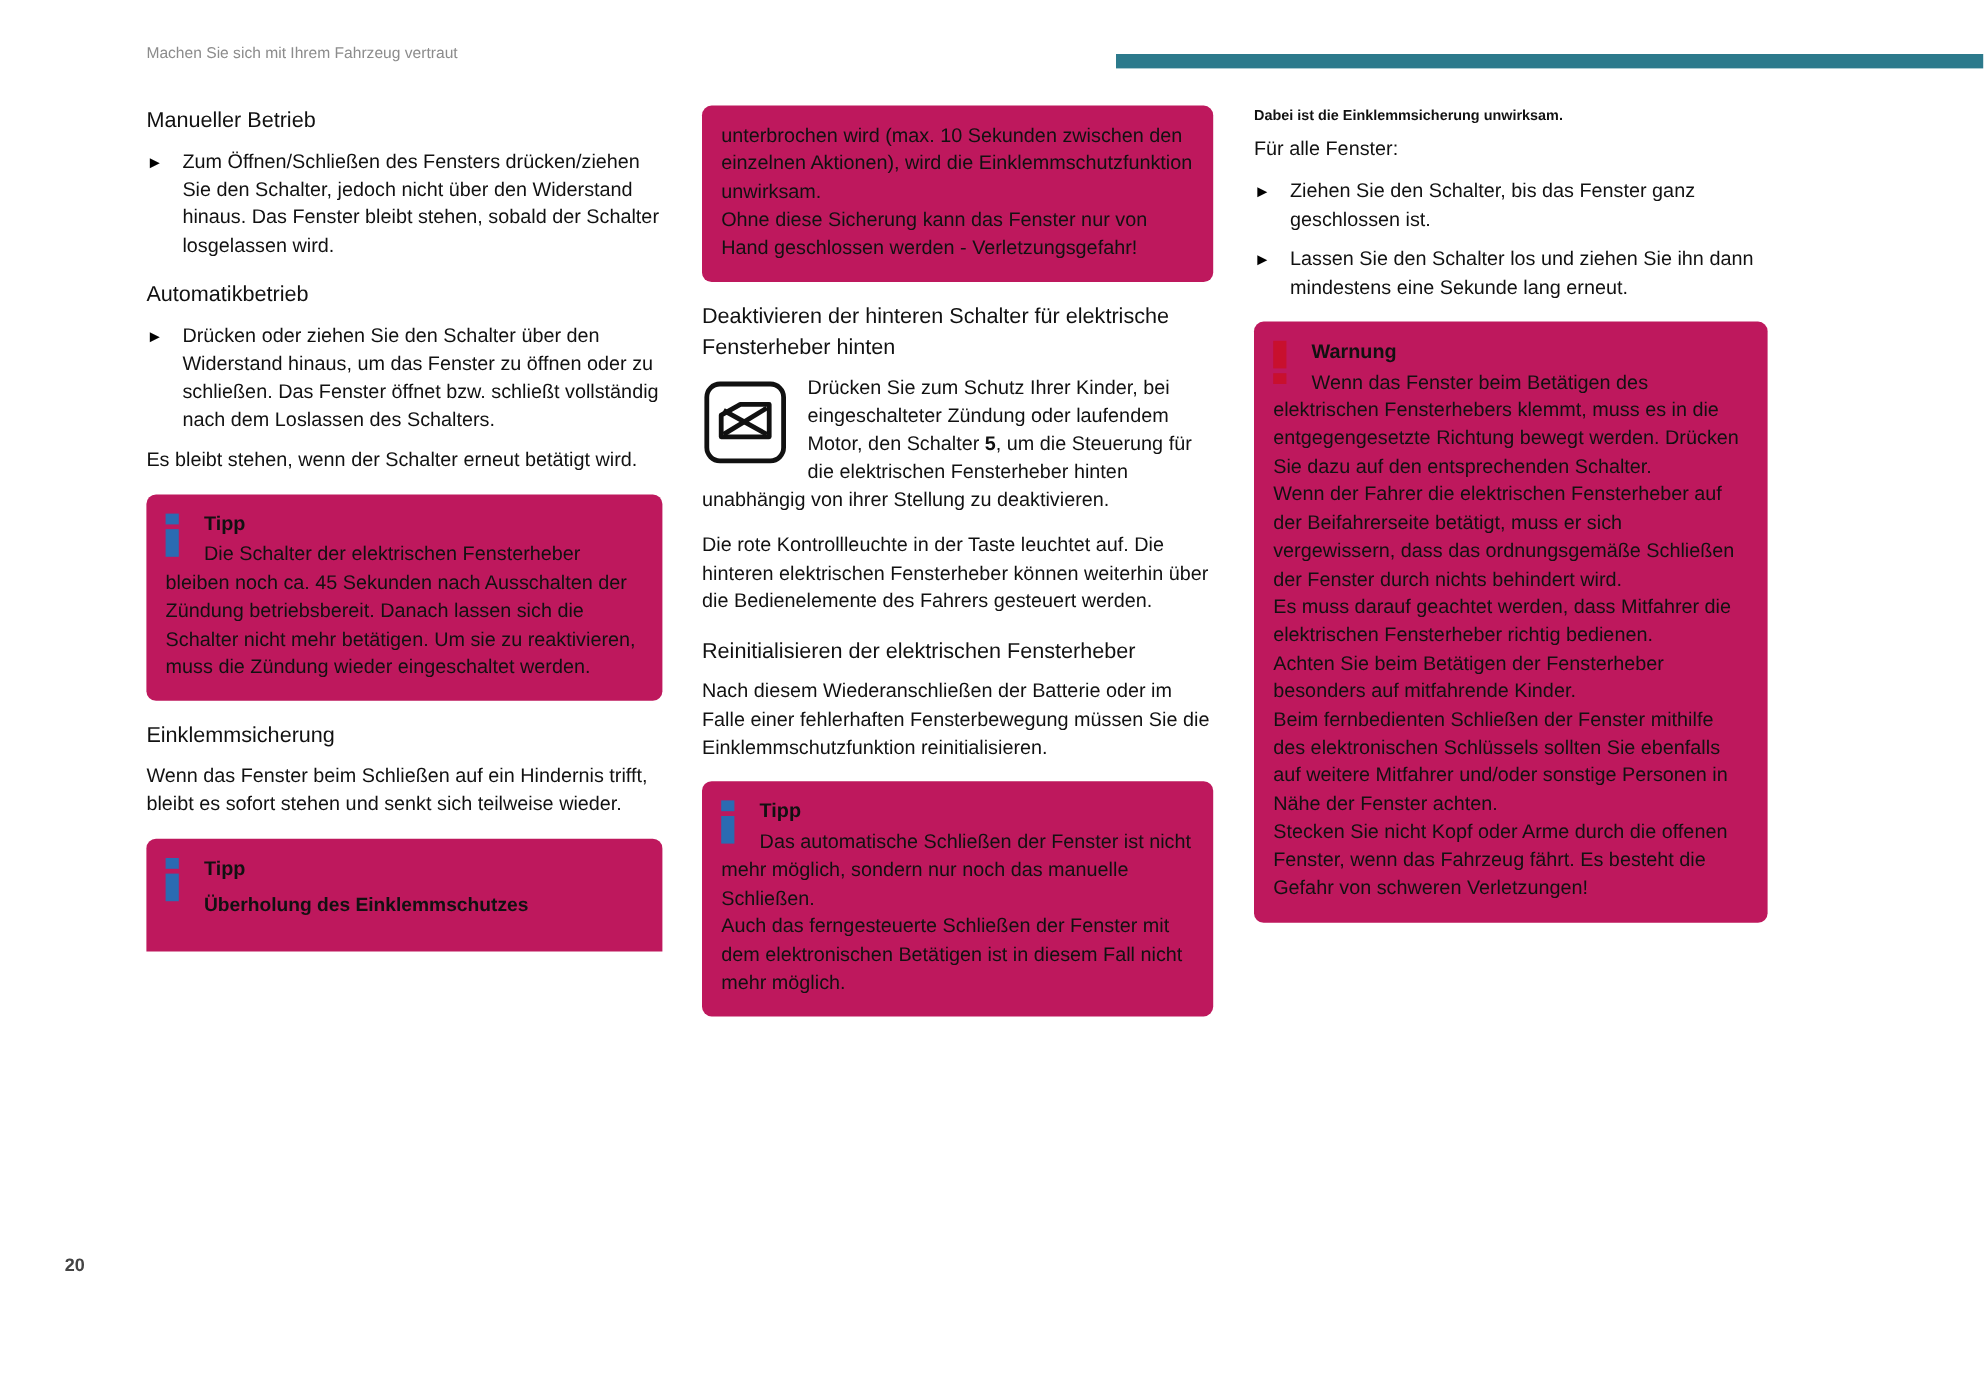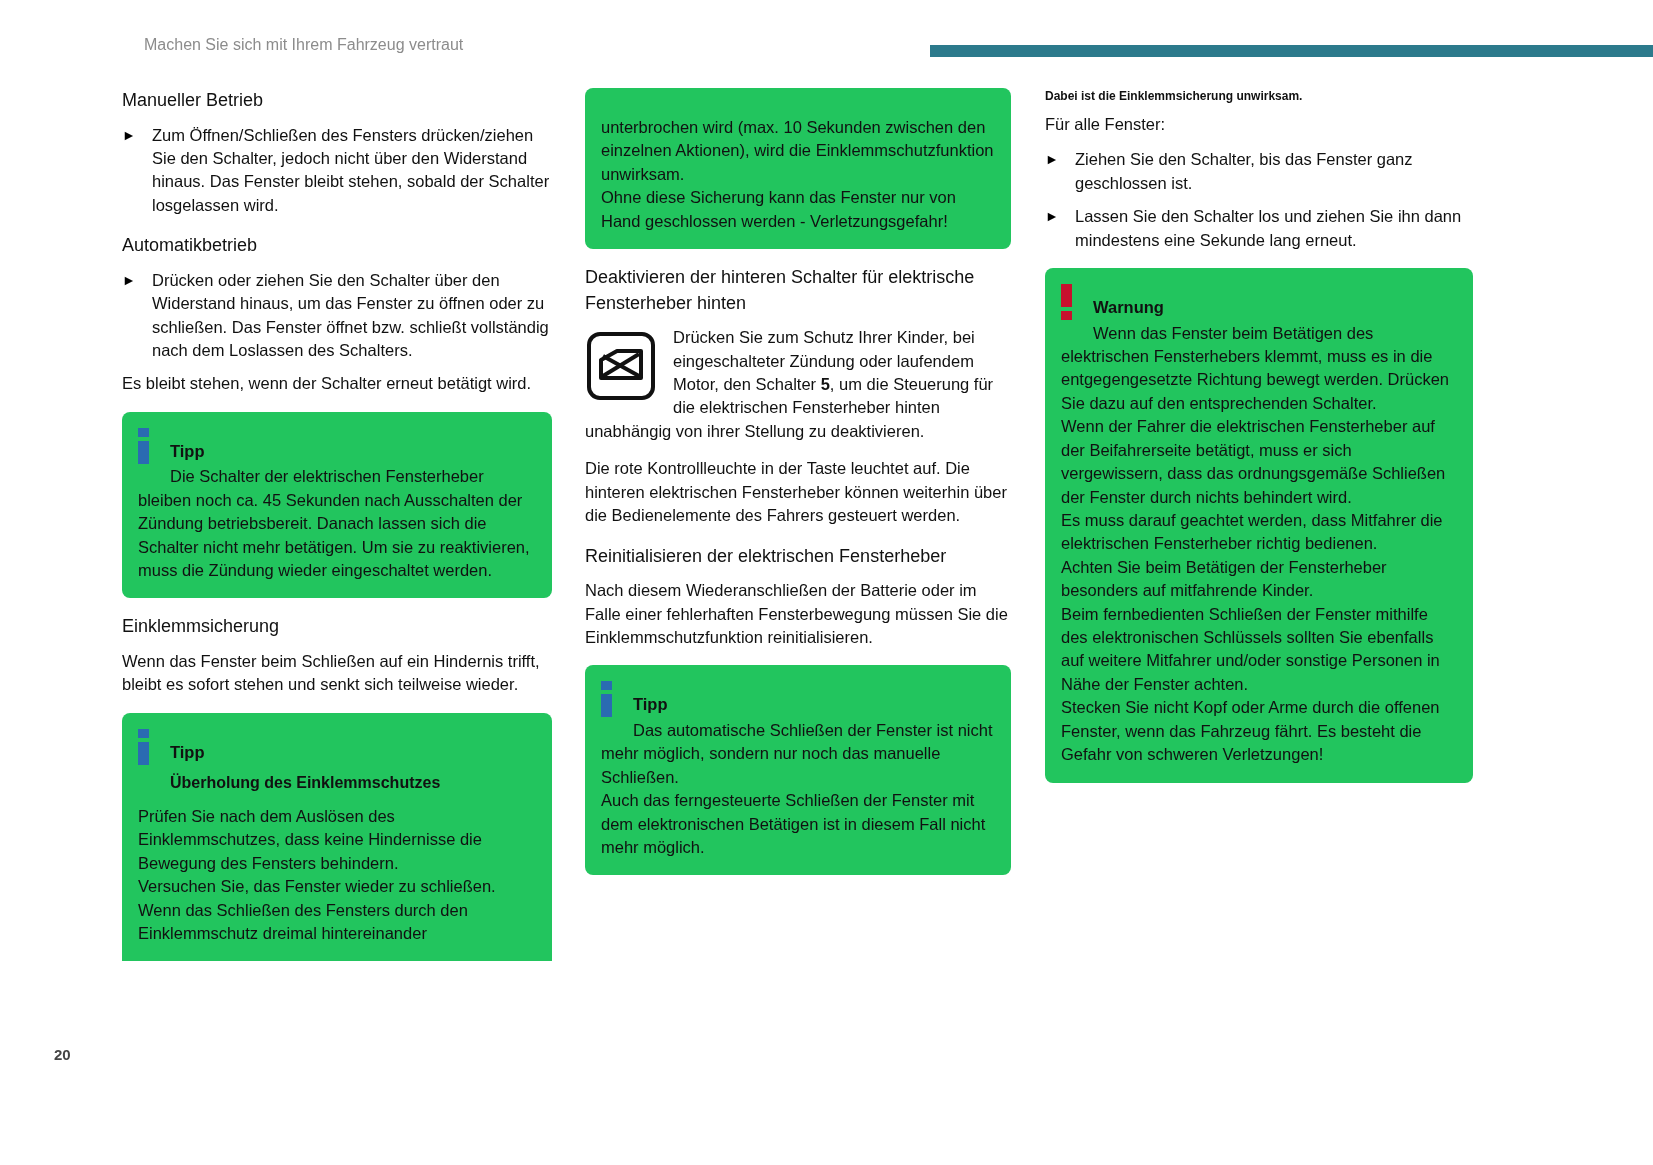--- a/index.html
+++ b/index.html
@@ -9,23 +9,22 @@
     height:1165px;
     background:#ffffff;
     font-family:"Liberation Sans", sans-serif;
     color:#111111;
     overflow:hidden;
   }
   .header-text{
     position:absolute;
     left:122px;
     top:36px;
-    font-size:16px;
+    font-size:13px;
     color:#8c8c8c;
-    margin-left:22px;
   }
   .teal-bar{
     position:absolute;
     left:930px;
     right:0;
     top:45px;
     height:12px;
     background:#2c7a8c;
   }
   .page-number{
@@ -60,23 +59,23 @@
   .bullet{display:flex; margin:0 0 10px 0;}
   .bullet .arrow{
     flex:0 0 30px;
     font-size:14px;
     padding-top:2px;
     color:#000;
   }
   .bullet .btext{flex:1;}
   .box{
     position:relative;
-    background:#22c55e;
+    background:#be185d;
     border-radius:8px;
-    padding:28px 16px 16px 16px;
+    padding:14px 16px 16px 16px;
     margin:16px 0;
   }
   .box.clipped{
     border-bottom-left-radius:0;
     border-bottom-right-radius:0;
     margin-bottom:0;
   }
   .box-title{
     font-weight:bold;
     margin-left:32px;
@@ -166,23 +165,20 @@
       <div class="box-text indent-first">Die Schalter der elektrischen Fensterheber bleiben noch ca. 45 Sekunden nach Ausschalten der Zündung betriebsbereit. Danach lassen sich die Schalter nicht mehr betätigen. Um sie zu reaktivieren, muss die Zündung wieder eingeschaltet werden.</div>
     </div>
 
     <div class="sec-heading mt">Einklemmsicherung</div>
     <div class="para">Wenn das Fenster beim Schließen auf ein Hindernis trifft, bleibt es sofort stehen und senkt sich teilweise wieder.</div>
 
     <div class="box clipped">
       <span class="glyph-icon info-icon"></span>
       <div class="box-title">Tipp</div>
       <div class="box-subtitle">Überholung des Einklemmschutzes</div>
-      <div class="box-text">Prüfen Sie nach dem Auslösen des Einklemmschutzes, dass keine Hindernisse die Bewegung des Fensters behindern.
-Versuchen Sie, das Fenster wieder zu schließen.
-Wenn das Schließen des Fensters durch den Einklemmschutz dreimal hintereinander</div>
     </div>
   </div>
 
   <div class="col" id="col2">
     <div class="box" style="margin-top:0;">
       <div class="box-text" style="margin-top:0;">unterbrochen wird (max. 10 Sekunden zwischen den einzelnen Aktionen), wird die Einklemmschutzfunktion unwirksam.
 Ohne diese Sicherung kann das Fenster nur von Hand geschlossen werden - Verletzungsgefahr!</div>
     </div>
 
     <div class="sec-heading mt">Deaktivieren der hinteren Schalter für elektrische Fensterheber hinten</div>

